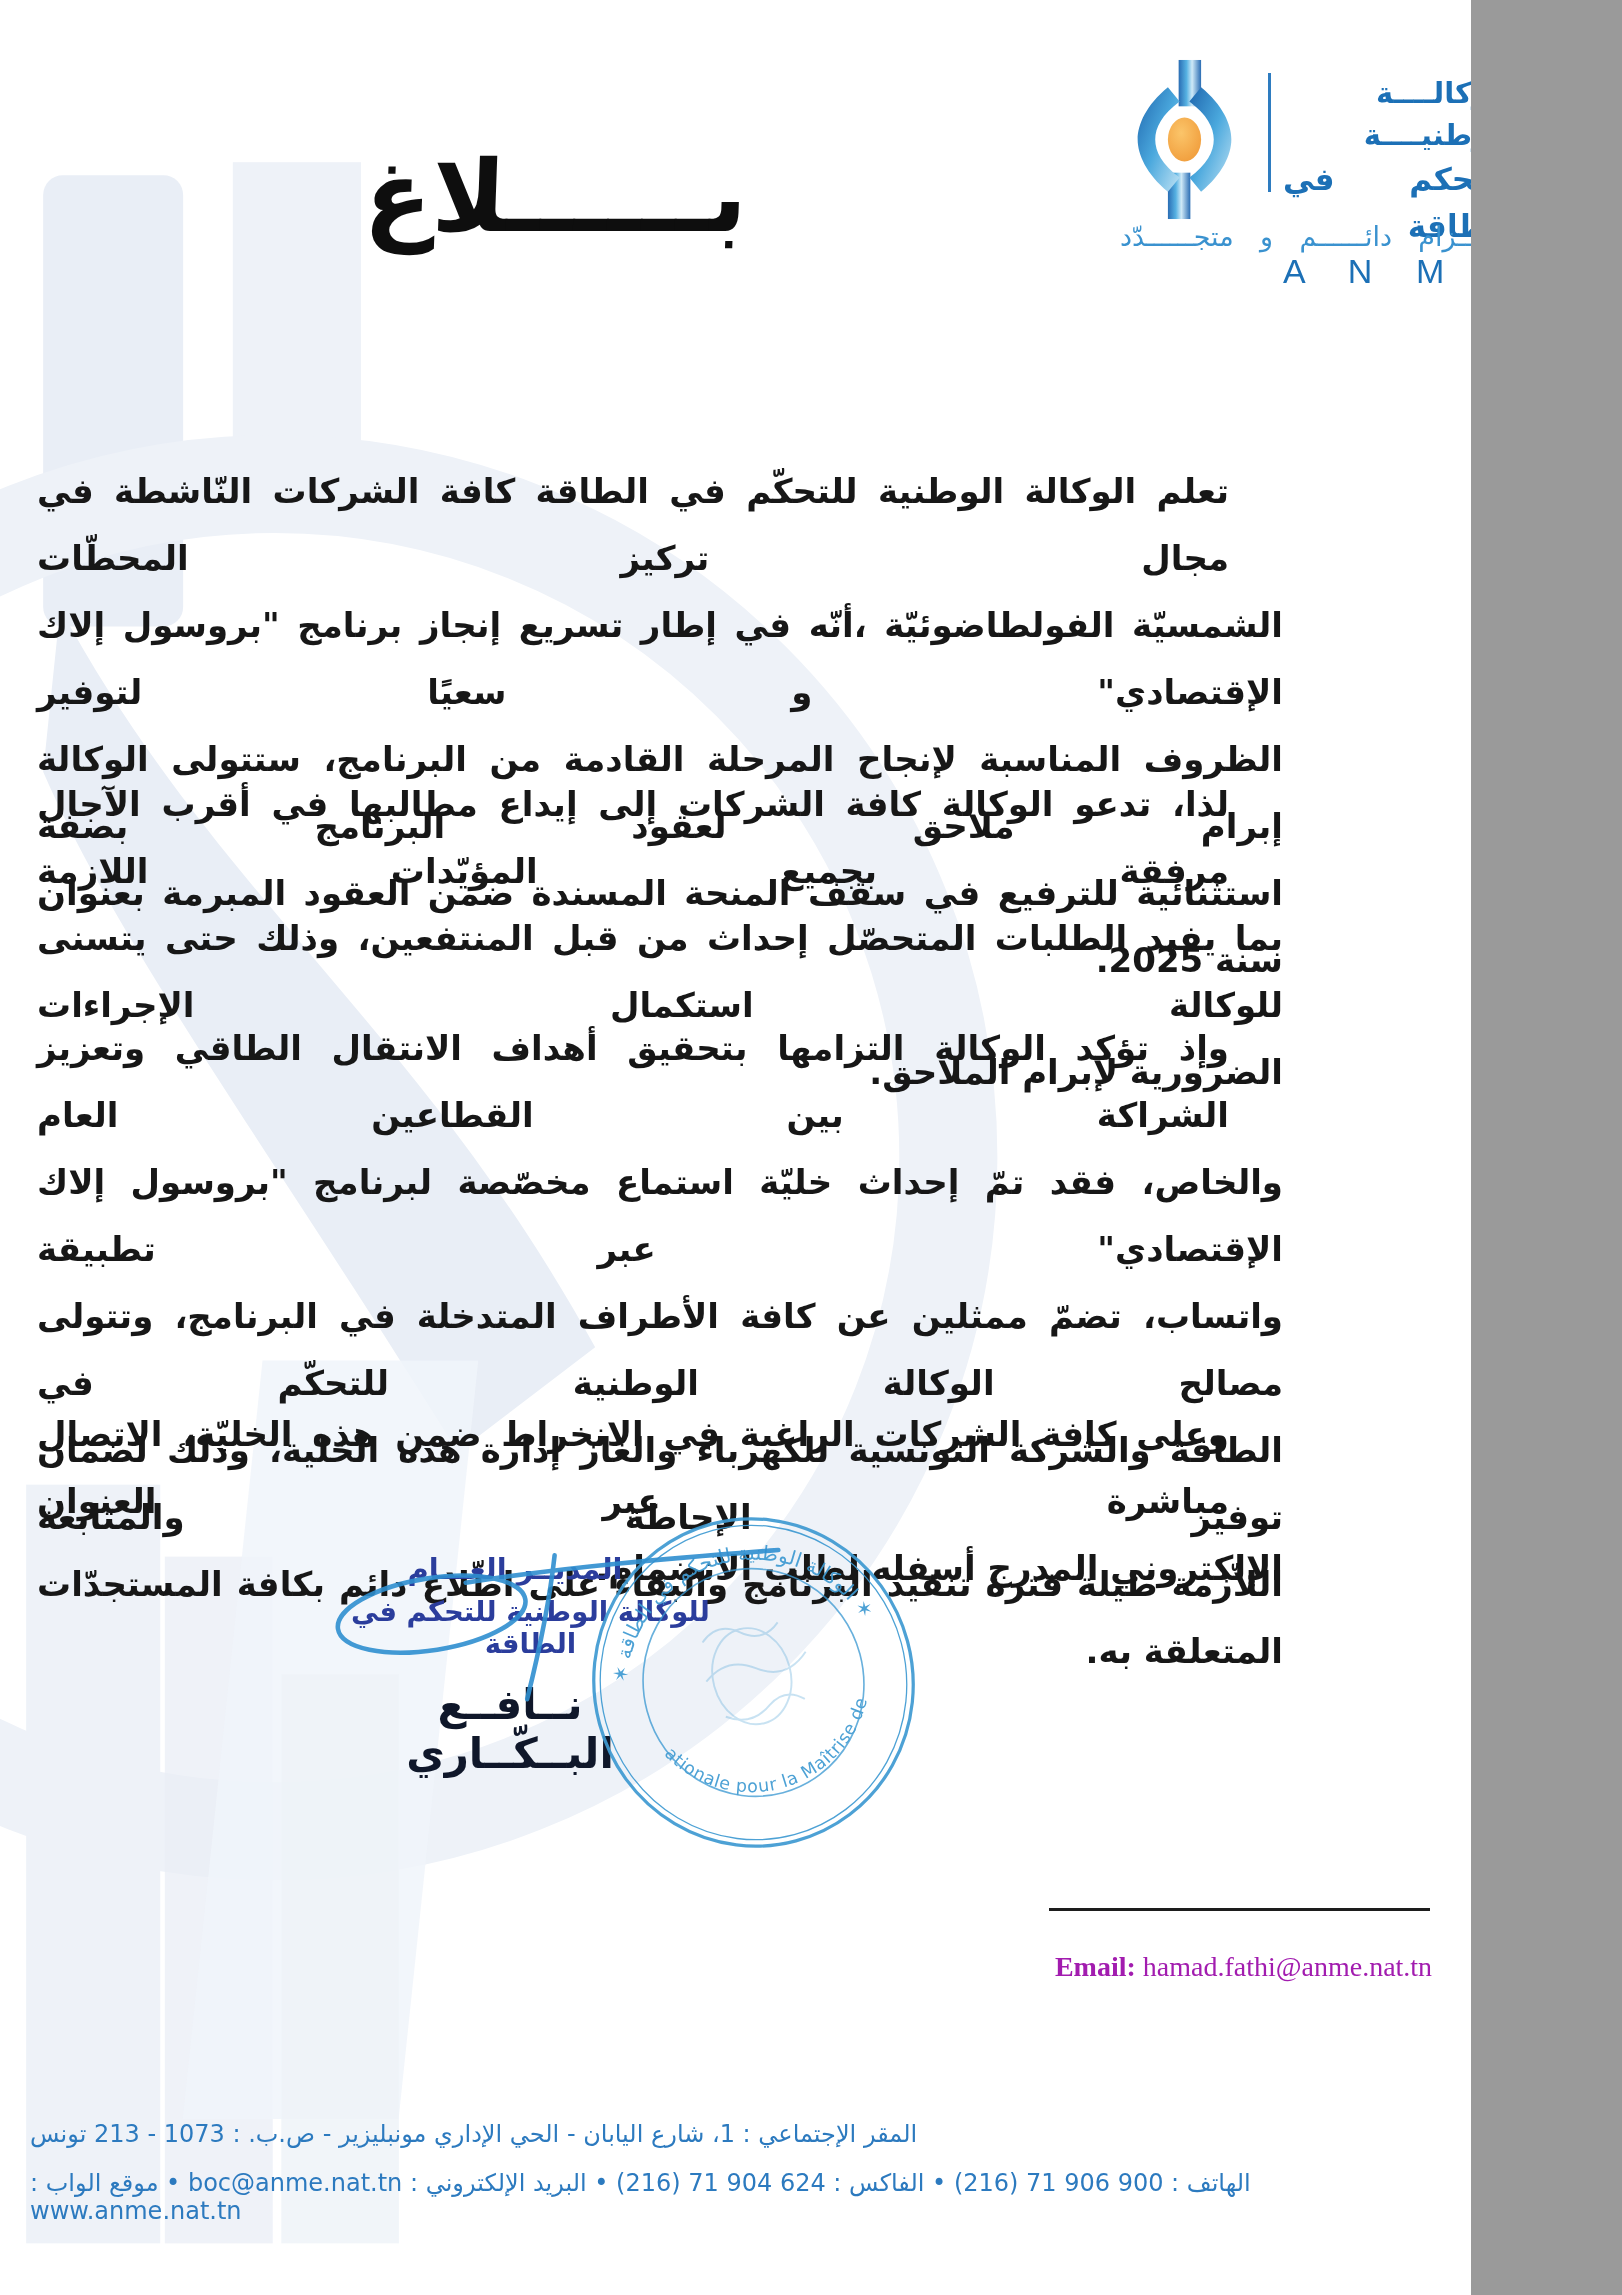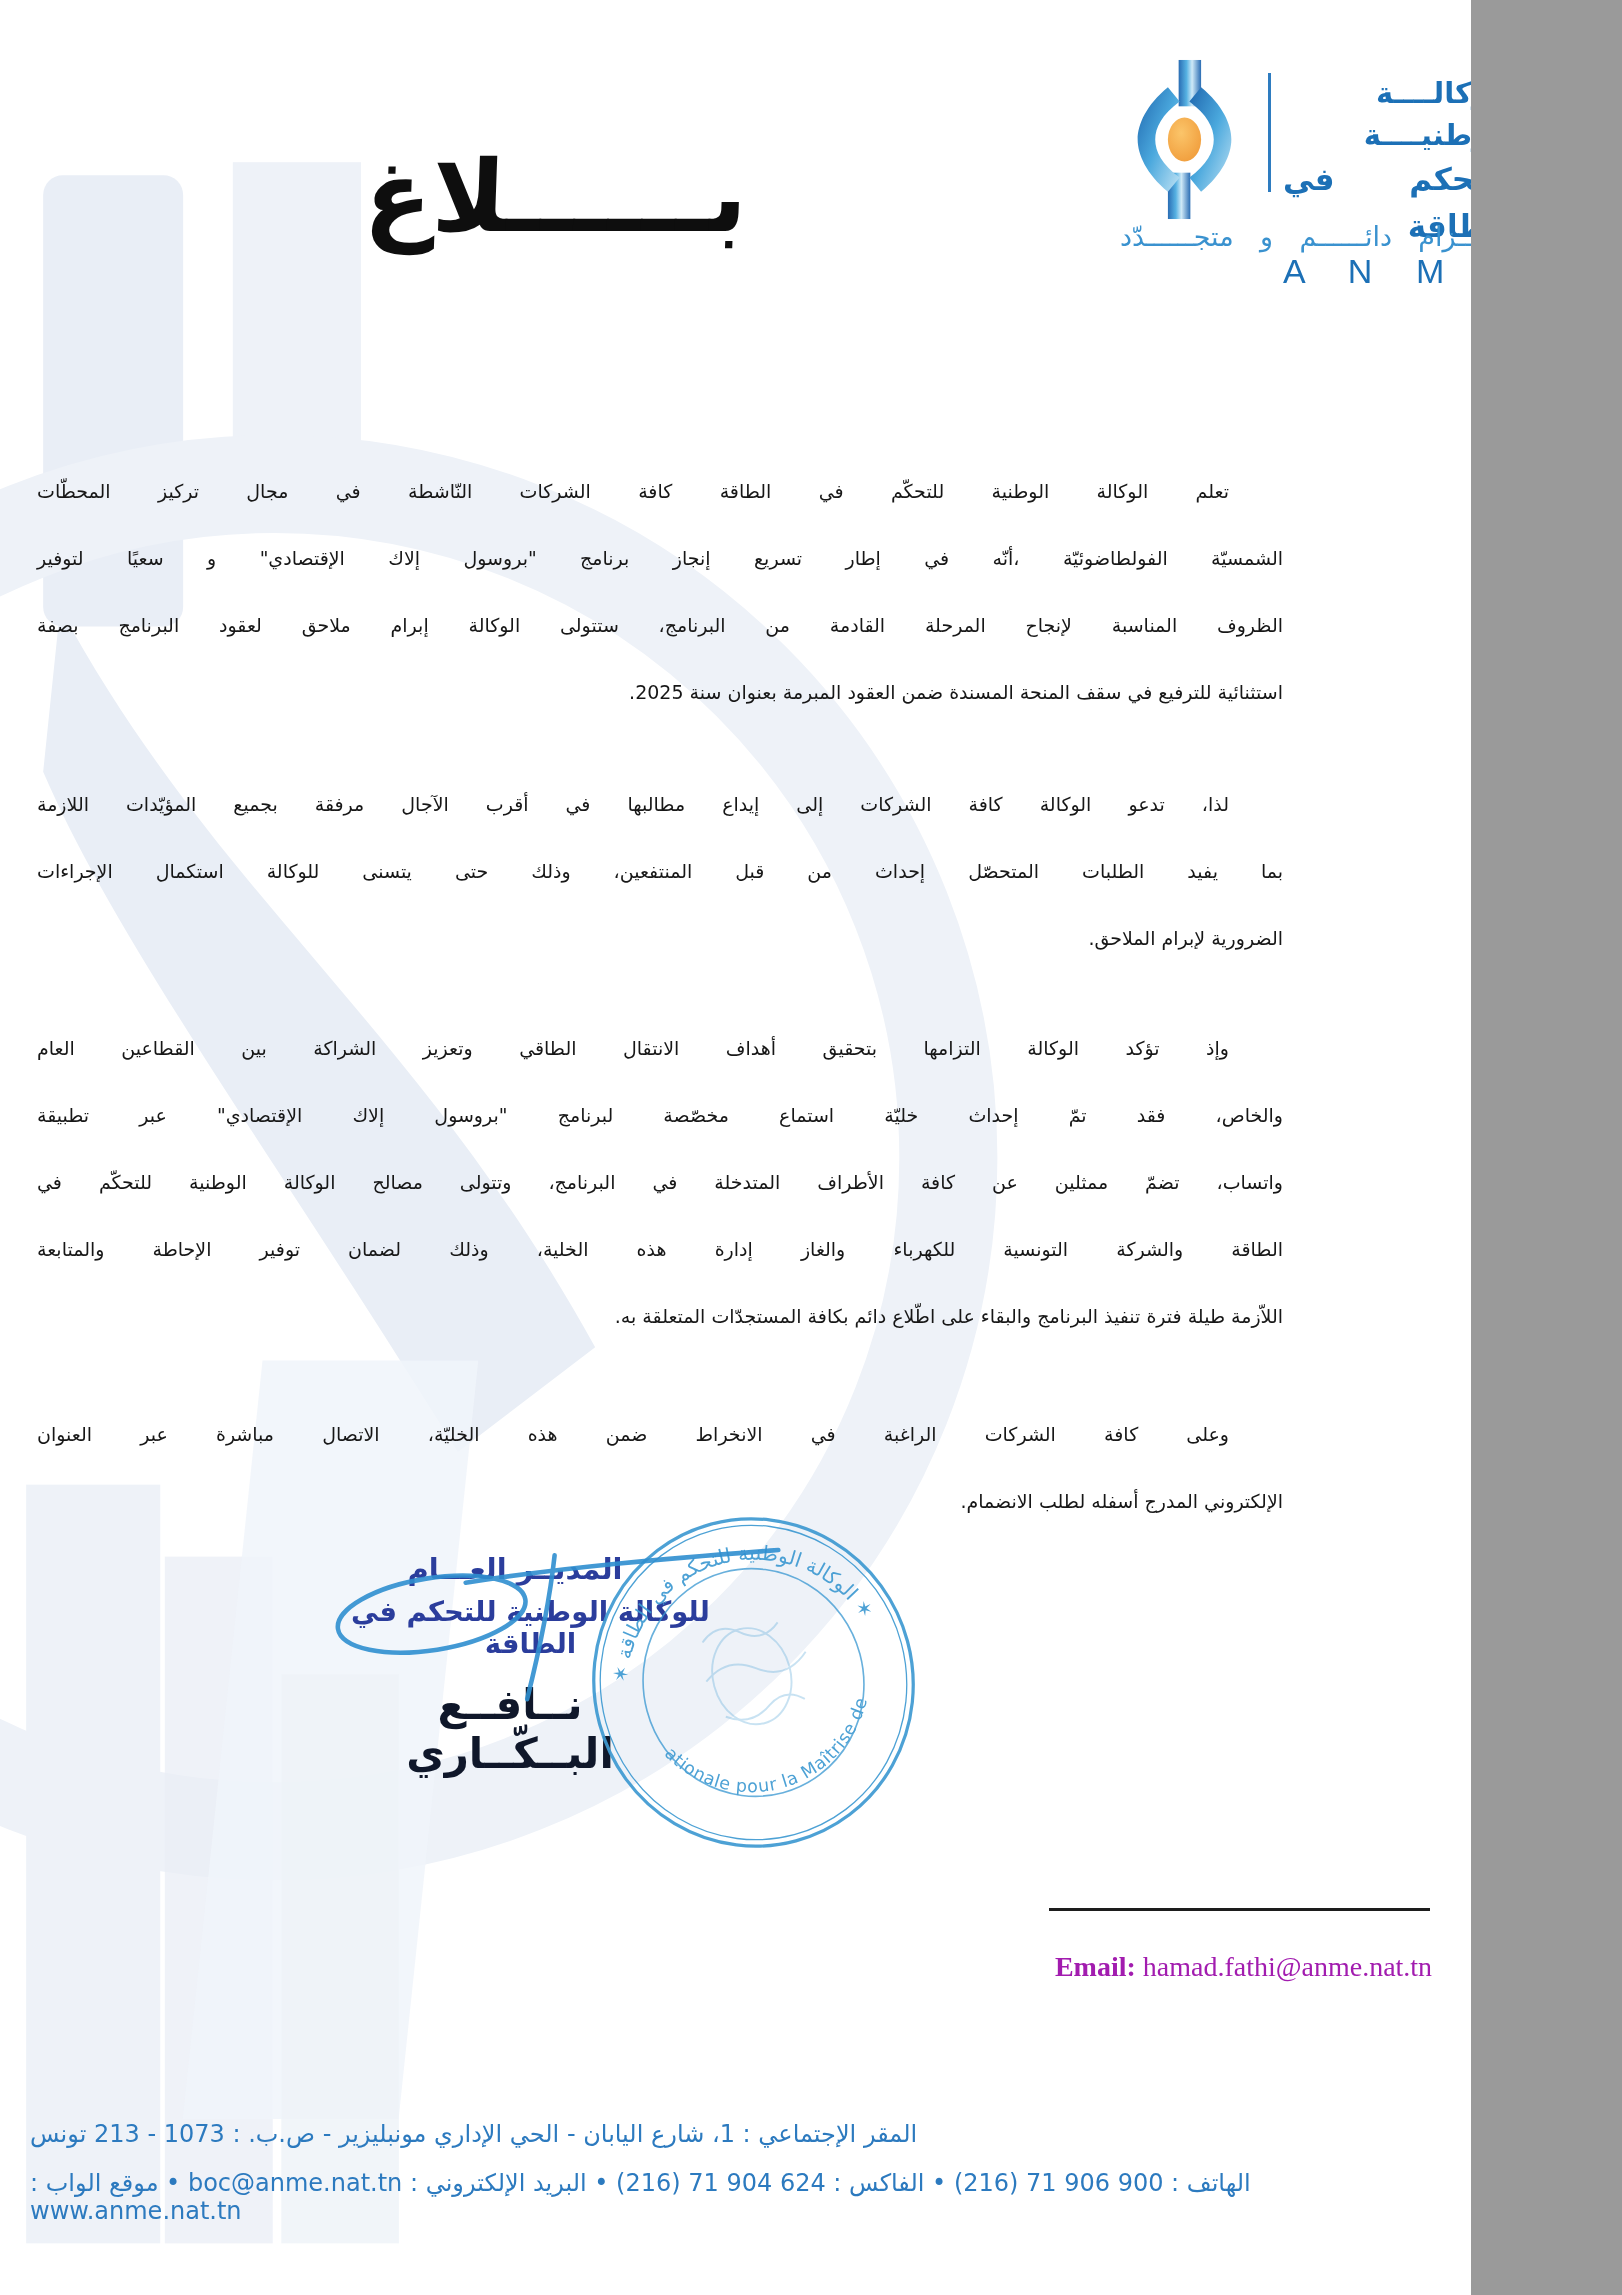--- a/index.html
+++ b/index.html
@@ -16,21 +16,21 @@
   .logo-text{left:1283px;top:72px;width:228px;z-index:2;direction:rtl;color:#1c70b6;font-weight:bold;}
   .logo-l1{font-size:29px;line-height:42px;text-align:justify;text-align-last:justify;}
   .logo-l2{font-size:31px;line-height:47px;text-align:justify;text-align-last:justify;}
   .logo-acronym{direction:ltr;font-family:"Liberation Sans","DejaVu Sans",sans-serif;font-size:34px;line-height:43px;font-weight:normal;color:#1c70b6;text-align:justify;text-align-last:justify;}
   .tagline{left:1120px;top:221px;width:393px;z-index:2;direction:rtl;color:#3a92cf;font-size:27px;text-align:justify;text-align-last:justify;}
   
   .doc-title{left:0;top:139px;width:1112px;z-index:2;text-align:center;color:#0e0e0e;
     font-size:99px;font-weight:bold;direction:rtl;transform:skewX(-2deg);}
   
   .para{right:188px;width:1246px;z-index:2;direction:rtl;color:#171717;
-    font-size:19px;line-height:67px;}
+    font-size:34px;line-height:67px;font-weight:bold;}
   .p1{top:458px;} .p2{top:771px;} .p3{top:1015px;} .p4{top:1401px;}
   .bline{text-align:justify;text-align-last:justify;}
   .bline.first{padding-right:54px;}
   .bline.last{text-align-last:right;}
   
   .sig{z-index:3;direction:rtl;font-weight:bold;text-align:center;}
   .sig-role1{left:404px;top:1552px;width:222px;font-size:29px;}
   .sig-role2{left:321px;top:1595px;width:419px;font-size:27.5px;}
   .sig-name{left:340px;top:1680px;width:340px;font-size:42px;letter-spacing:0;}
   

